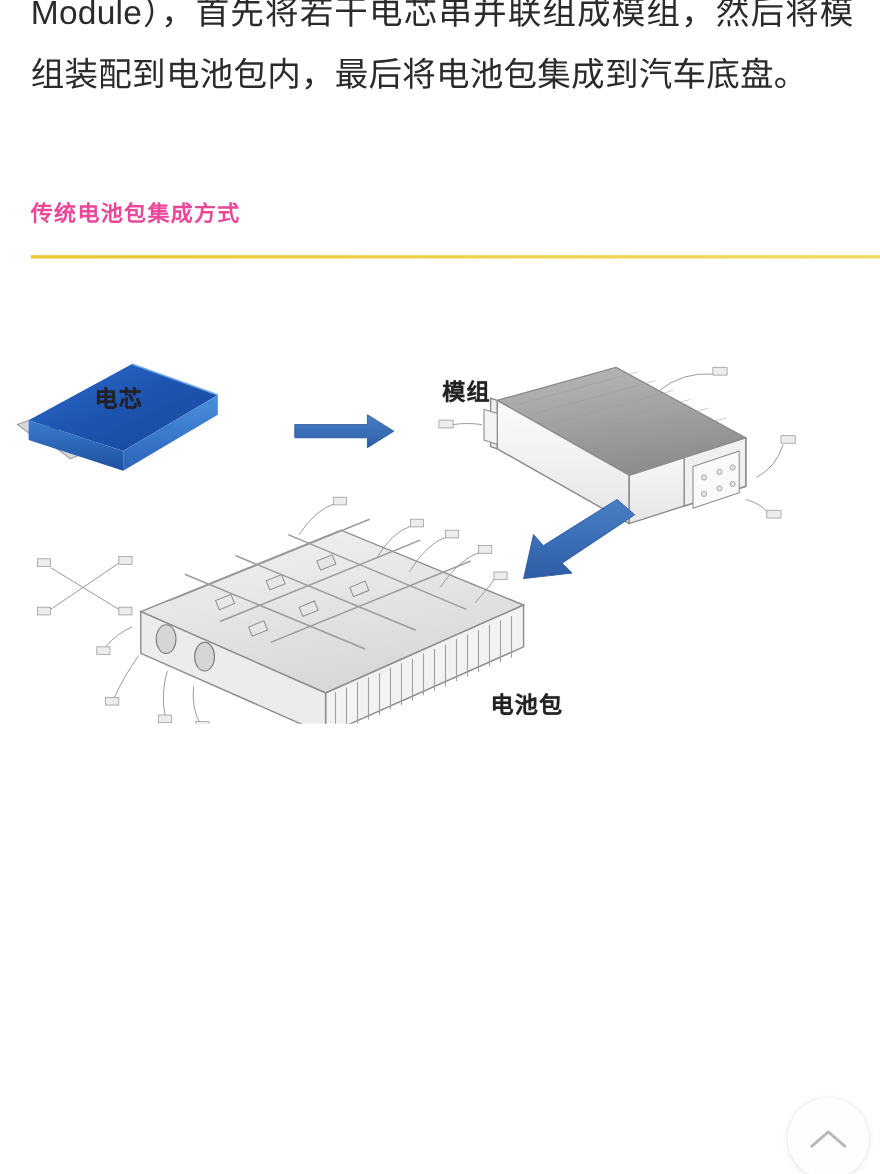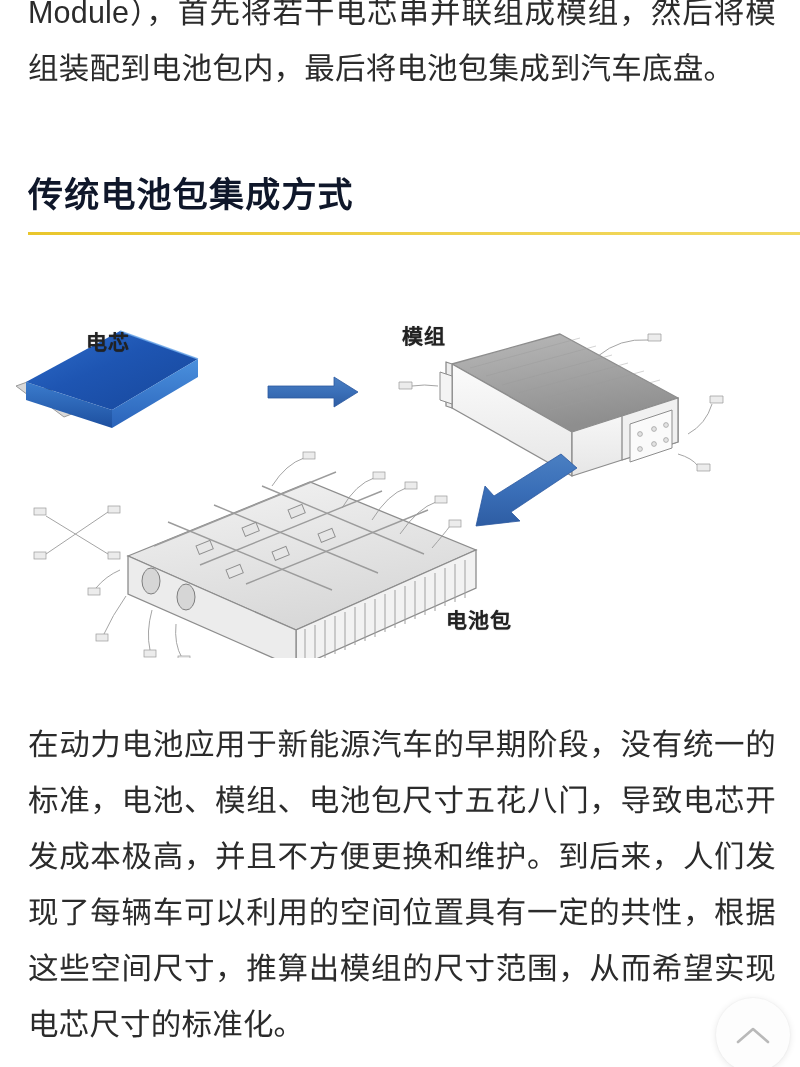--- a/index.html
+++ b/index.html
@@ -45,24 +45,24 @@
   }
   .para-bottom {
     top: 716px;
   }
 
   
   .section-heading {
     position: absolute;
     left: 28px;
     top: 176px;
-    font-size: 35px;
+    font-size: 20px;
     line-height: 38px;
     font-weight: 700;
-    color: #0f172a;
+    color: #ec4899;
     letter-spacing: 1.2px;
     white-space: nowrap;
   }
   .heading-rule {
     position: absolute;
     left: 28px;
     top: 232px;
     width: 772px;
     height: 3px;
     background: linear-gradient(to right, #e9c62c 0%, #efd14d 55%, #f2d961 100%);
@@ -85,20 +85,21 @@
   
   .fig-label {
     position: absolute;
     font-family: "DejaVu Sans", "Liberation Sans", sans-serif;
     font-weight: 700;
     color: #222;
     font-size: 21px;
     letter-spacing: 1px;
     white-space: nowrap;
     text-shadow: 0 0 1px rgba(0,0,0,.45);
+    margin-top: 20px;
   }
   .label-cell   { left: 86px;  top: 68px; }
   .label-module { left: 402px; top: 62px; }
   .label-pack   { left: 446px; top: 346px; }
 
   
   .scroll-top {
     position: absolute;
     left: 716px;
     top: 998px;
@@ -315,21 +316,20 @@
         </g>
       </g>
 
     </svg>
 
     <div class="fig-label label-cell">电芯</div>
     <div class="fig-label label-module">模组</div>
     <div class="fig-label label-pack">电池包</div>
   </div>
 
-  <div class="para para-bottom">在动力电池应用于新能源汽车的早期阶段，没有统一的标准，电池、模组、电池包尺寸五花八门，导致电芯开发成本极高，并且不方便更换和维护。到后来，人们发现了每辆车可以利用的空间位置具有一定的共性，根据这些空间尺寸，推算出模组的尺寸范围，从而希望实现电芯尺寸的标准化。</div>
 
 </div>
 
 <div class="scroll-top" title="回到顶部">
   <svg width="36" height="22" viewBox="0 0 36 22">
     <path d="M3,18 L18,5 L33,18" fill="none" stroke="#b9b9b9" stroke-width="2.6" stroke-linecap="round" stroke-linejoin="round"></path>
   </svg>
 </div>
 
 </body></html>

